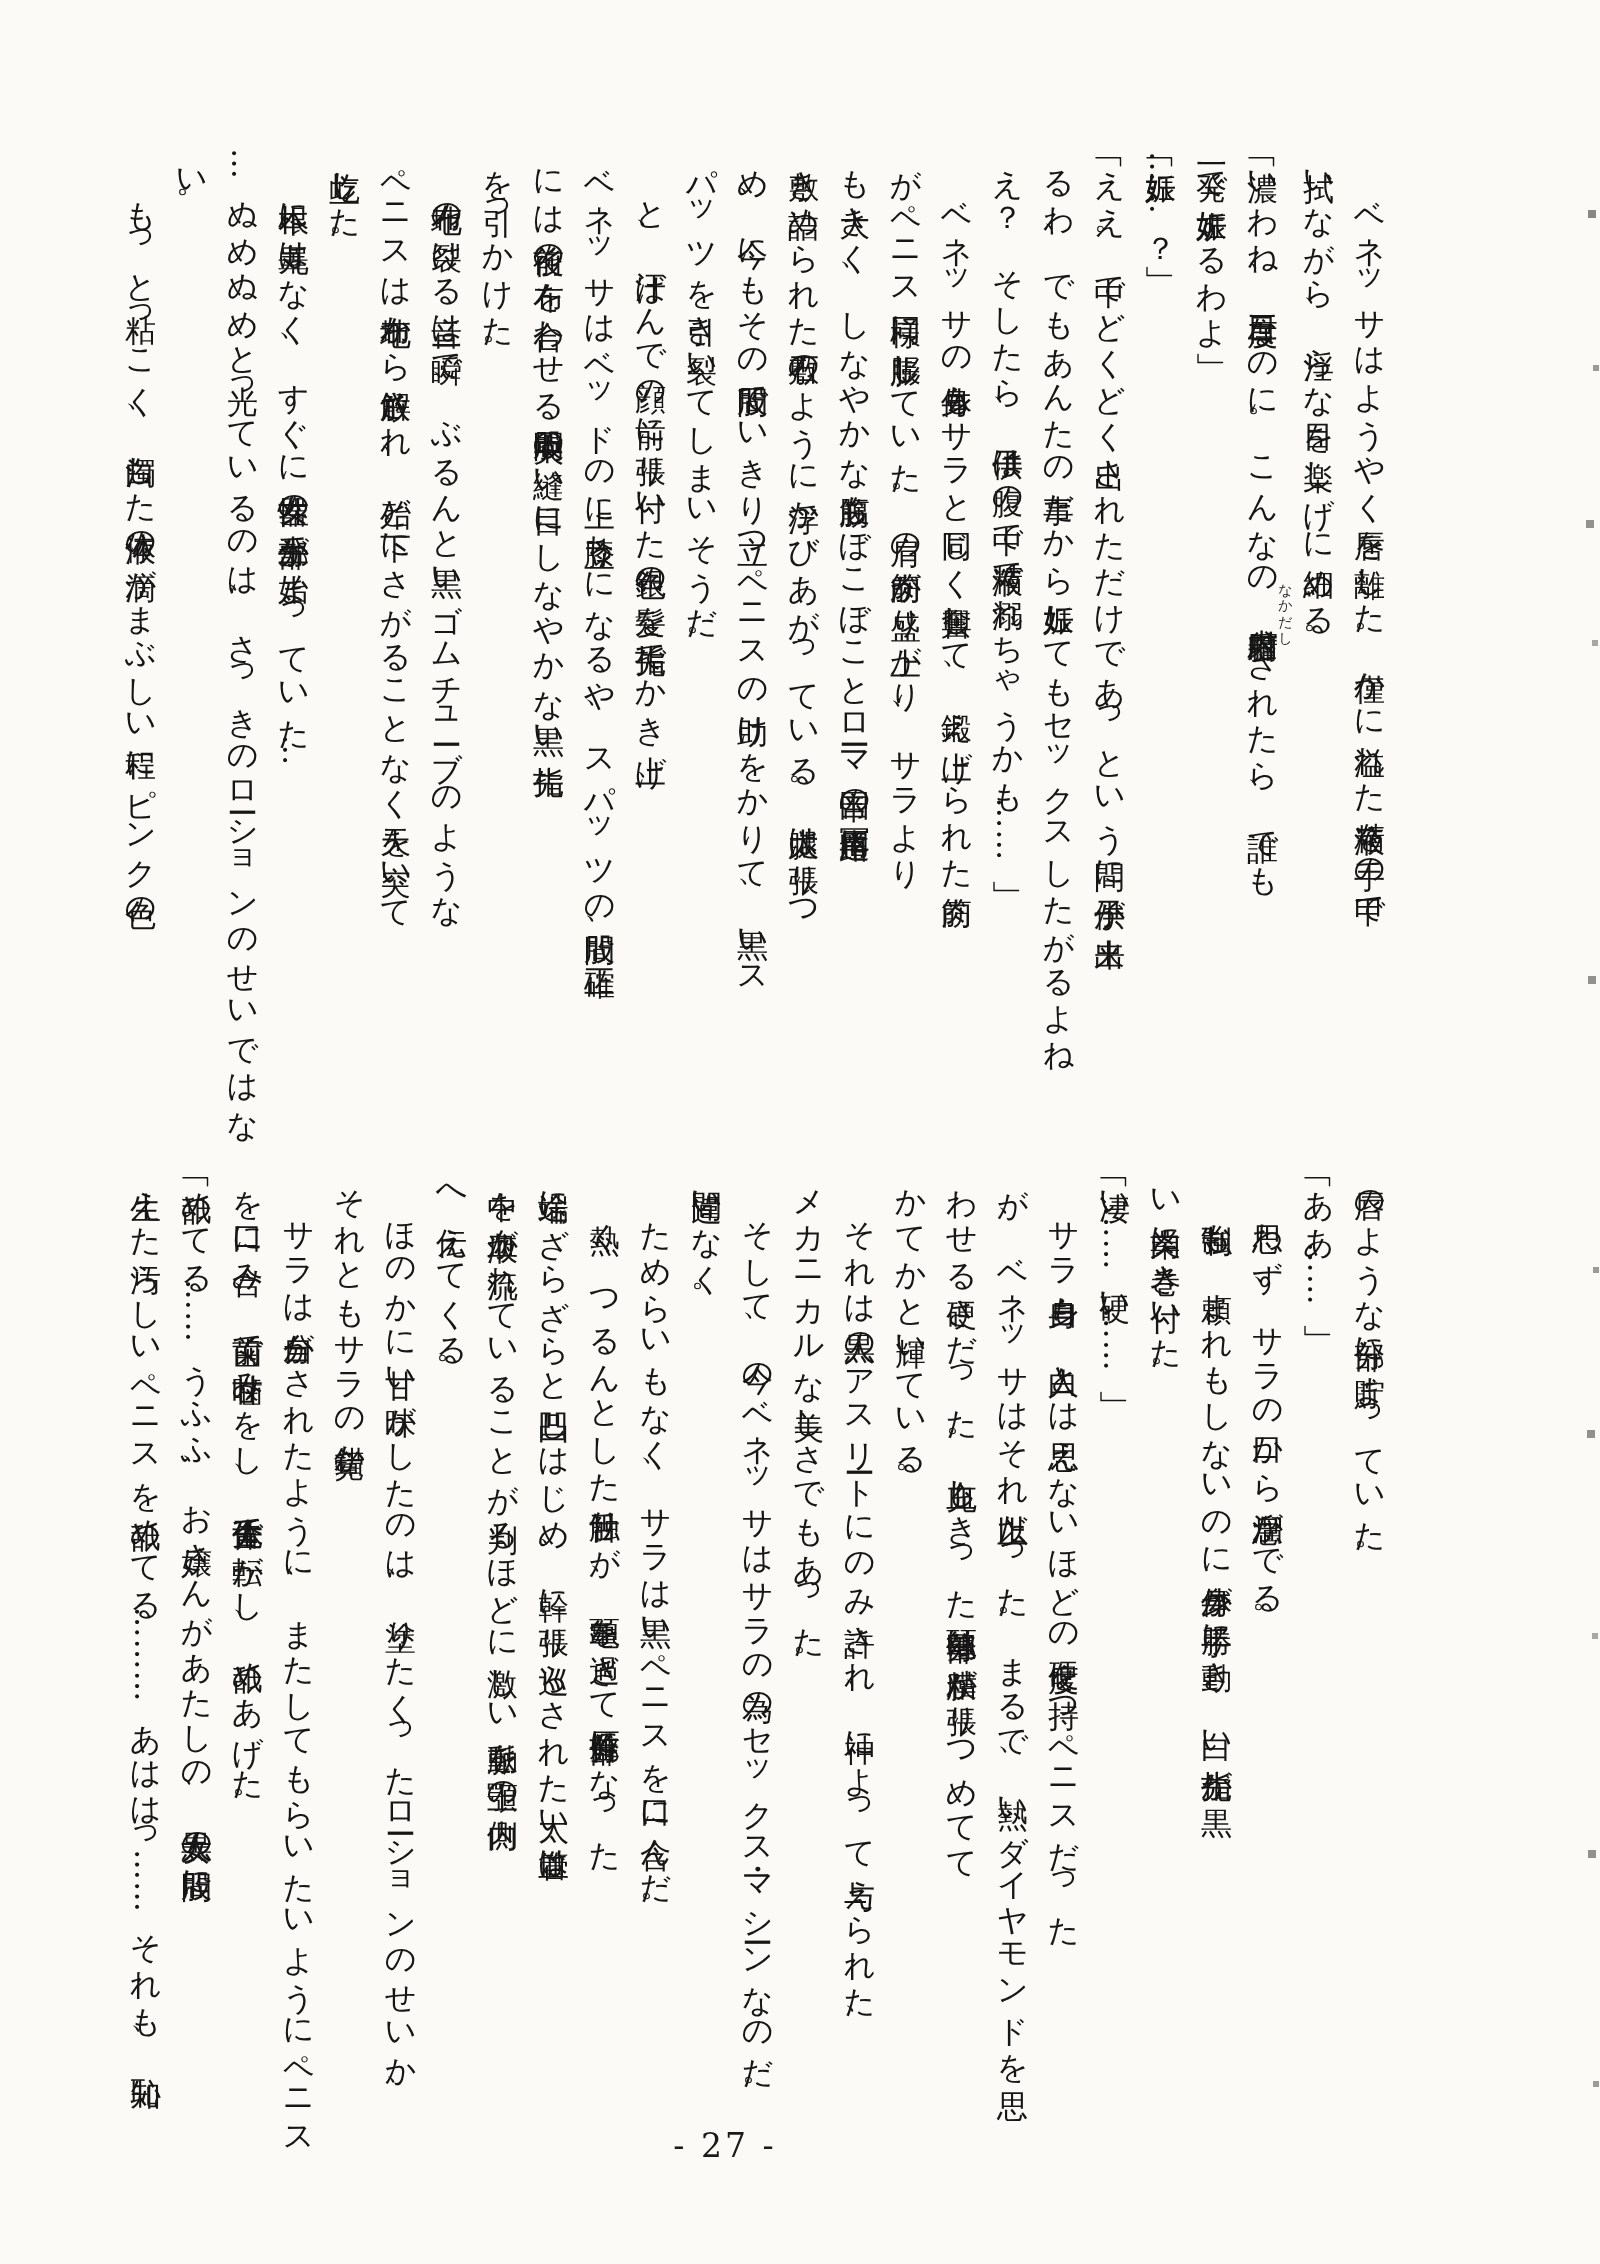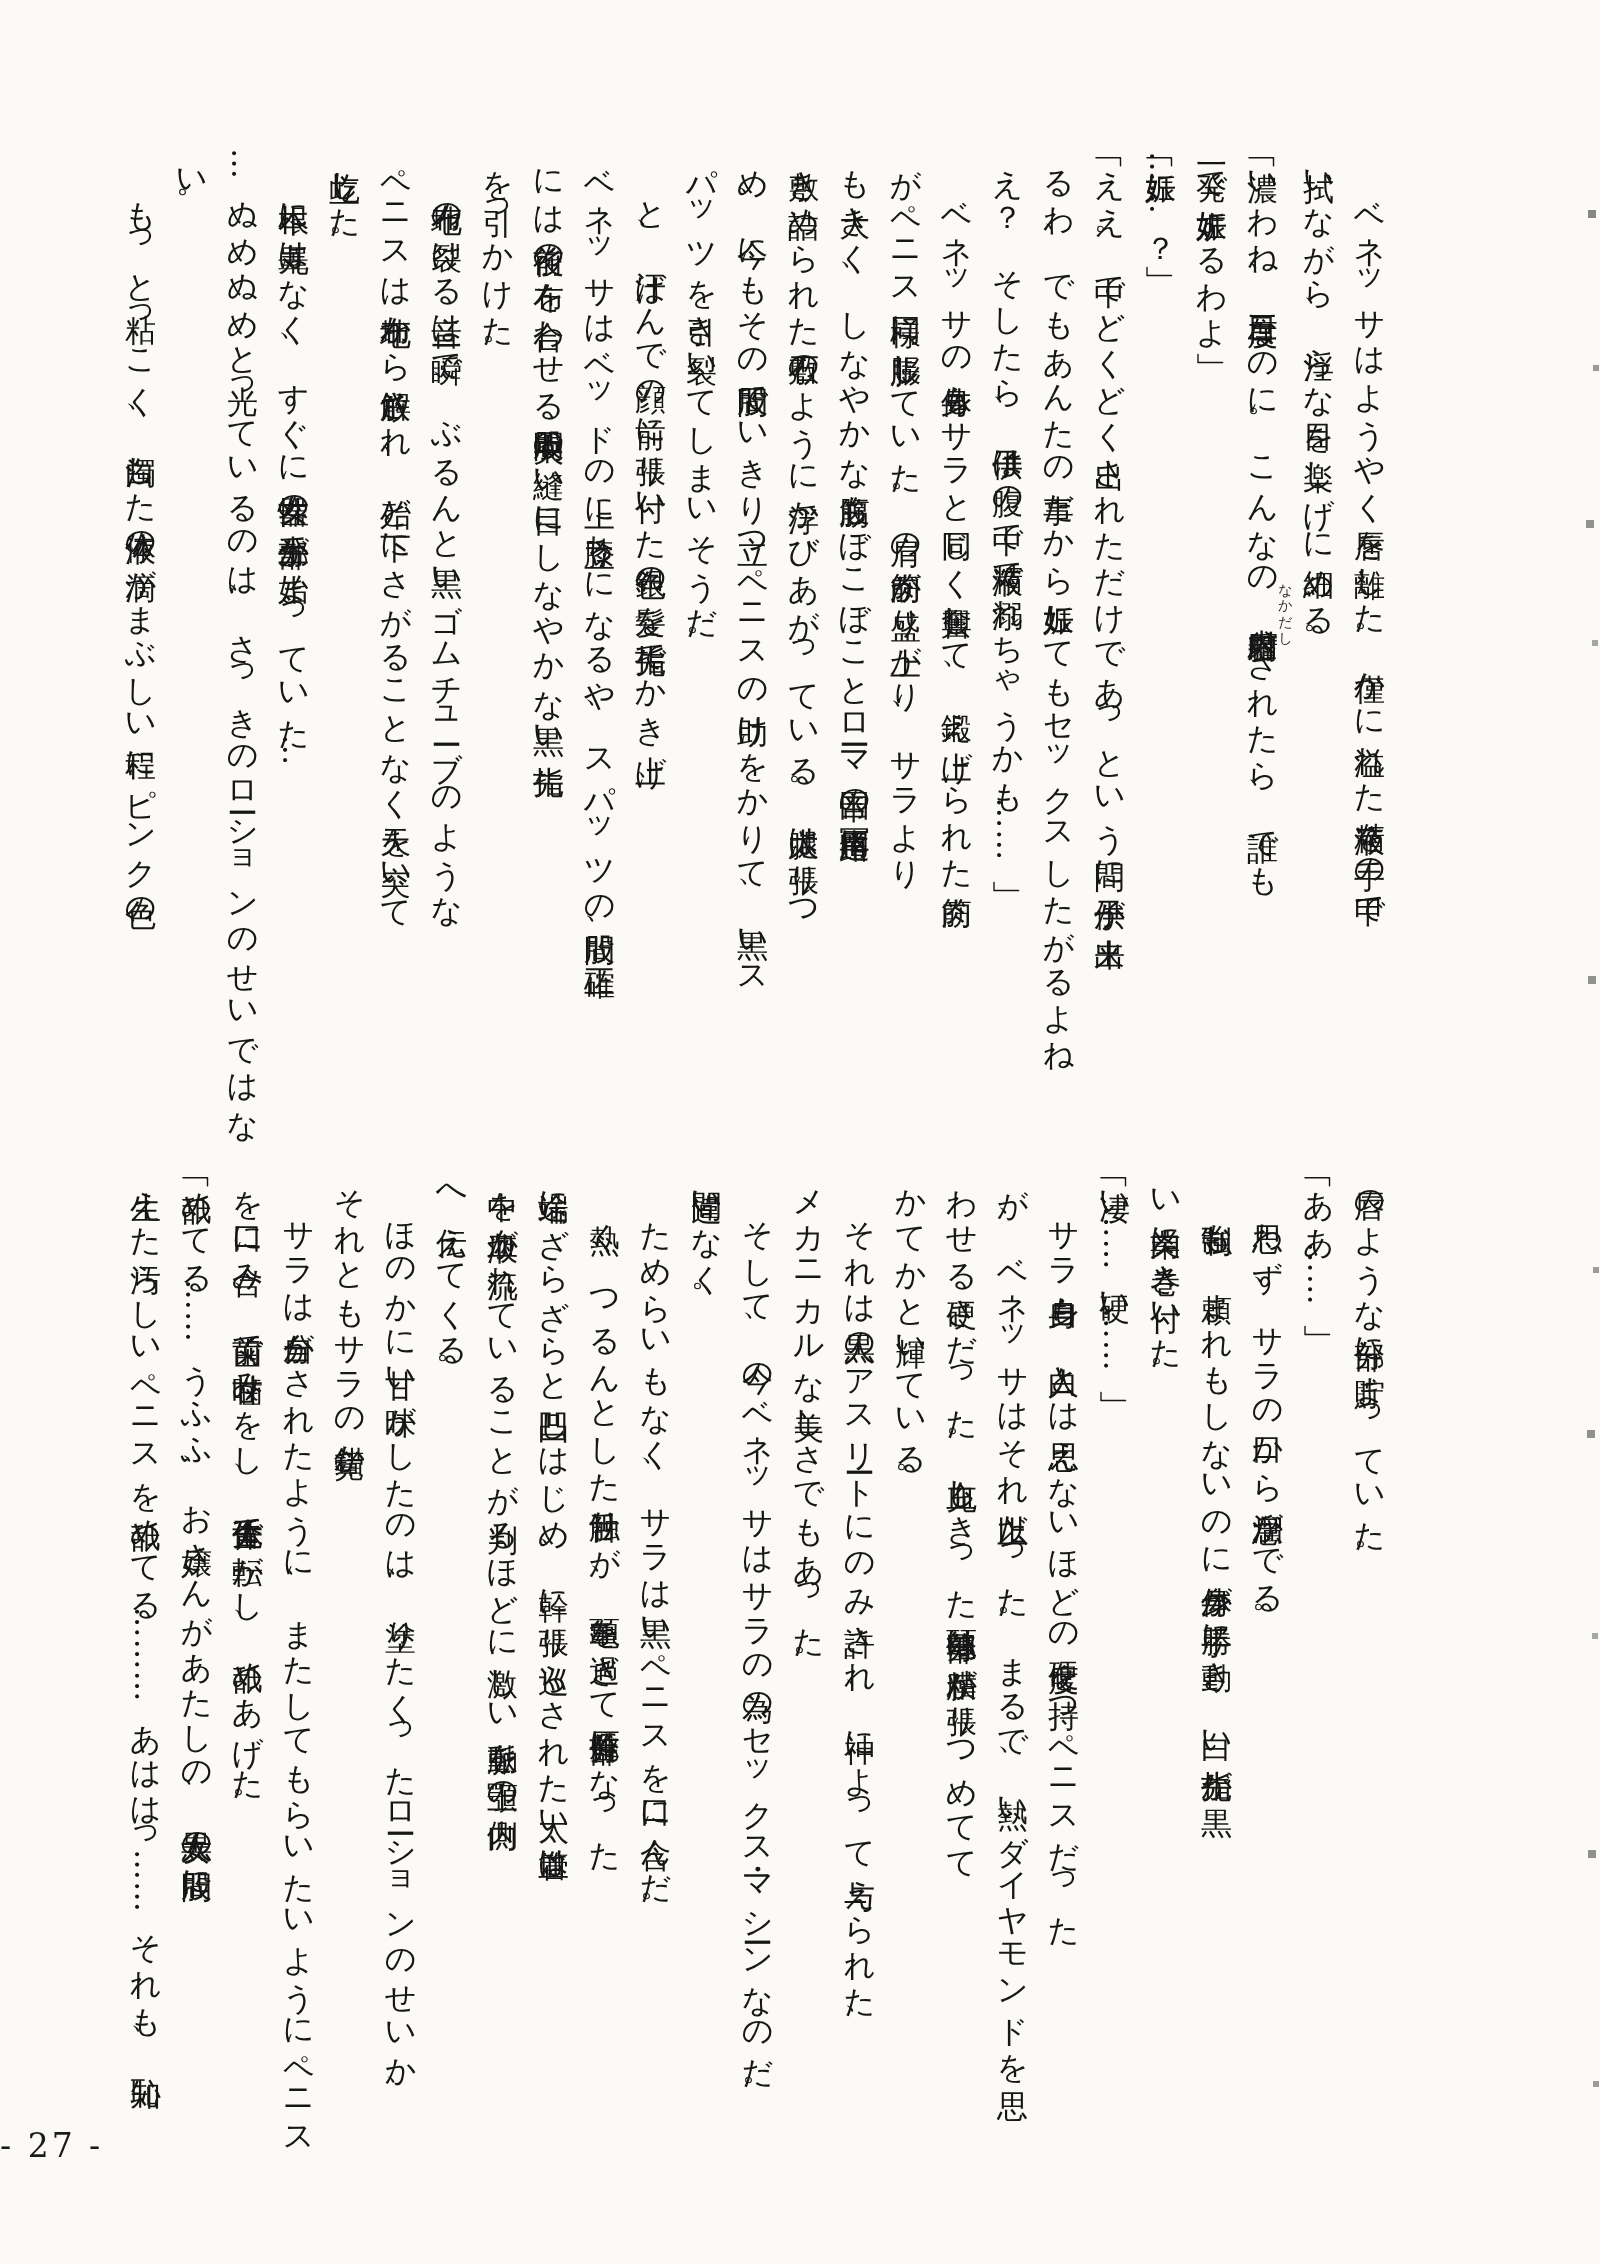--- a/index.html
+++ b/index.html
@@ -49,20 +49,21 @@
   rt {
     font-size: 14px;
     letter-spacing: 0;
     color: #2a2a2a;
   }
   .footer {
     position: absolute;
     top: 2126px;
     left: 0;
     right: 150px;
+    text-align: center;
     font-size: 33px;
     letter-spacing: 3px;
     color: #1a1a1a;
   }
   .scan-noise {
     position: absolute;
     top: 0;
     right: 0;
     width: 4px;
     height: 4px;

